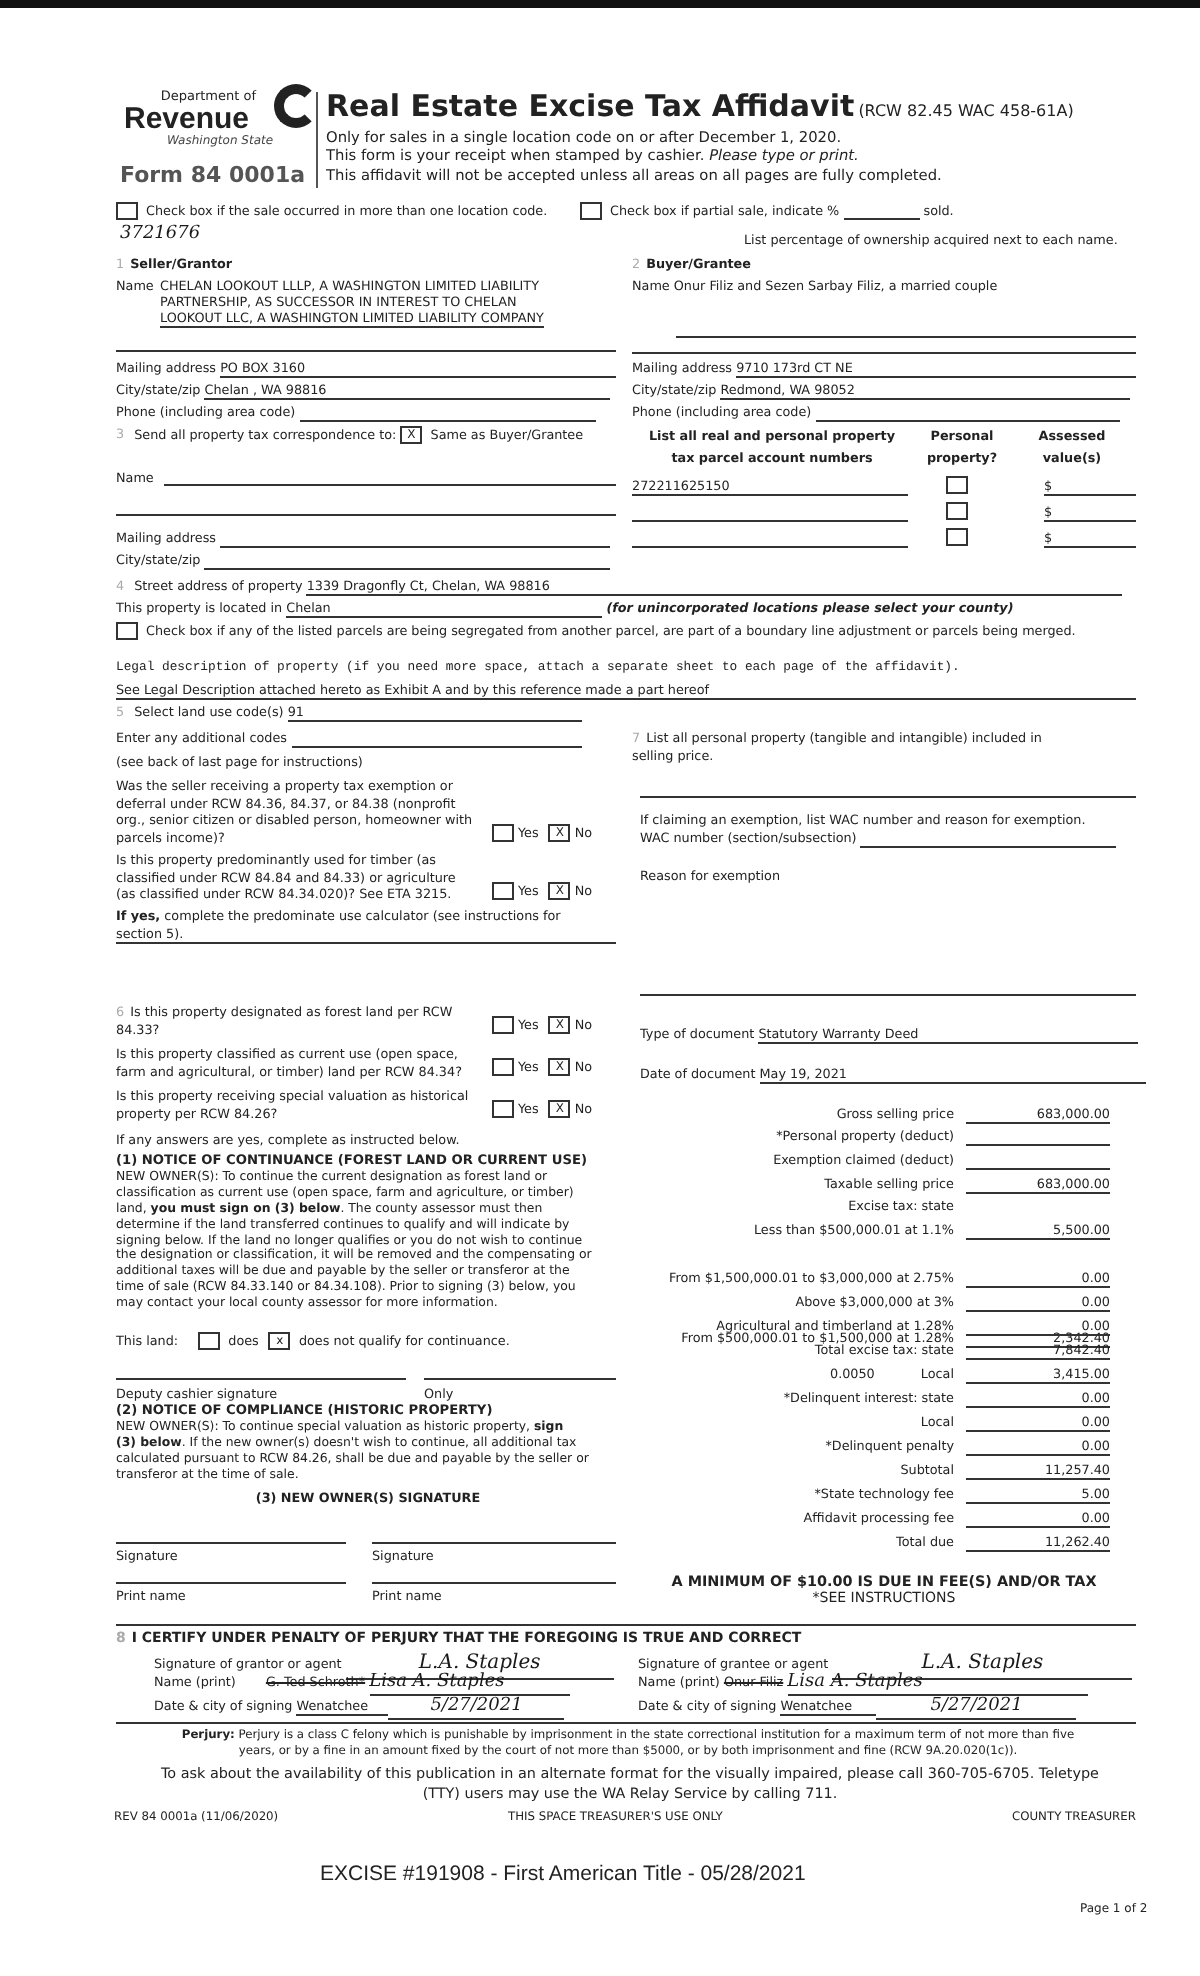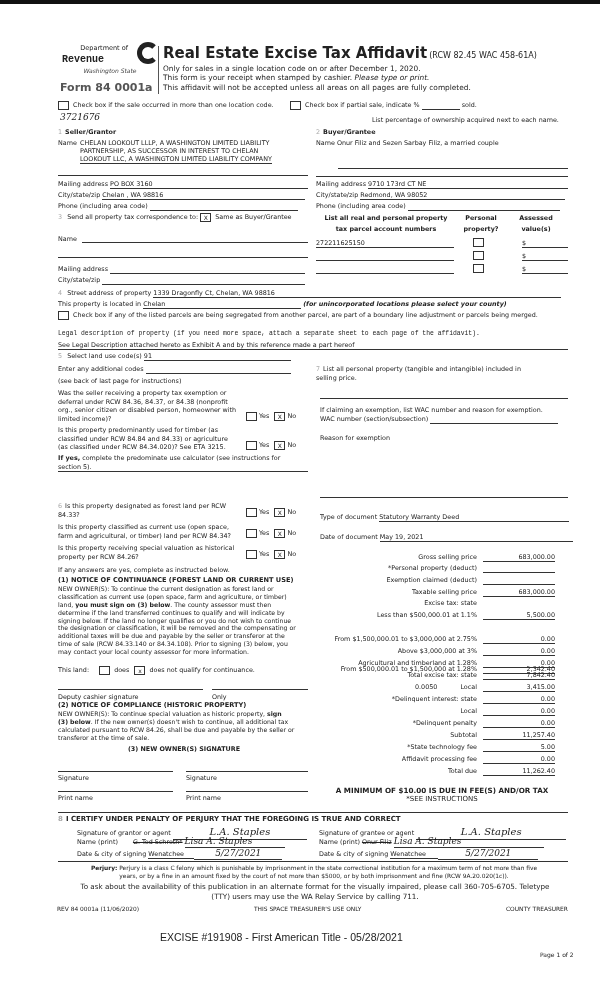--- a/index.html
+++ b/index.html
@@ -19,21 +19,21 @@
   .tax-row .val { position: absolute; right: 0; width: 72px; text-align: right; border-bottom: 0.8px solid #333; }
   .yn { position: absolute; left: 235px; white-space: nowrap; }
 </style>
 </head>
 <body>
 
 <div class="topbar"></div>
 
 <div class="abs" style="left:62px;top:44px;width:96px;">
   <div style="font-size:6.5px;text-align:right;padding-right:30px;">Department of</div>
-  <div style="font-family:Liberation Mono, monospace;font-weight:bold;font-size:10px;line-height:15px;">Revenue</div>
+  <div style="font-family:Liberation Sans, sans-serif;font-weight:bold;font-size:15px;line-height:15px;">Revenue</div>
   <div style="position:absolute;left:75px;top:-2px;width:22px;height:22px;border-radius:50%;border:5px solid #222;border-right-color:transparent;"></div>
   <div style="font-size:6px;text-align:center;font-style:italic;color:#444;">Washington State</div>
 </div>
 <div class="abs" style="left:60px;top:81px;font-size:11px;font-weight:bold;color:#555;">Form 84 0001a</div>
 <div class="abs" style="left:158px;top:46px;width:1px;height:48px;background:#555;"></div>
 
 <div class="abs" style="left:163px;top:44px;white-space:nowrap;">
   <span style="font-size:15px;font-weight:bold;">Real Estate Excise Tax Affidavit</span>
   <span style="font-size:8px;">(RCW 82.45 WAC 458-61A)</span>
 </div>
@@ -179,21 +179,21 @@
 </div>
 <div class="row" style="left:58px;top:365px;">
   <span>Enter any additional codes</span>
   <span class="ul" style="width:145px;">&nbsp;</span>
 </div>
 <div class="row" style="left:58px;top:377px;">(see back of last page for instructions)</div>
 <div class="abs" style="left:58px;top:389px;width:250px;line-height:8.6px;">
   <div>Was the seller receiving a property tax exemption or</div>
   <div>deferral under RCW 84.36, 84.37, or 84.38 (nonprofit</div>
   <div>org., senior citizen or disabled person, homeowner with</div>
-  <div>limited income)?</div>
+  <div>parcels income)?</div>
   <div class="yn" style="top:23px;left:188px;">
     <span class="cb"></span><span>Yes</span>
     <span class="cb" style="margin-left:3px;">X</span><span>No</span>
   </div>
 </div>
 <div class="abs" style="left:58px;top:426px;width:250px;line-height:8.6px;">
   <div>Is this property predominantly used for timber (as</div>
   <div>classified under RCW 84.84 and 84.33) or agriculture</div>
   <div>(as classified under RCW 84.34.020)? See ETA 3215.</div>
   <div class="yn" style="top:15px;left:188px;">

